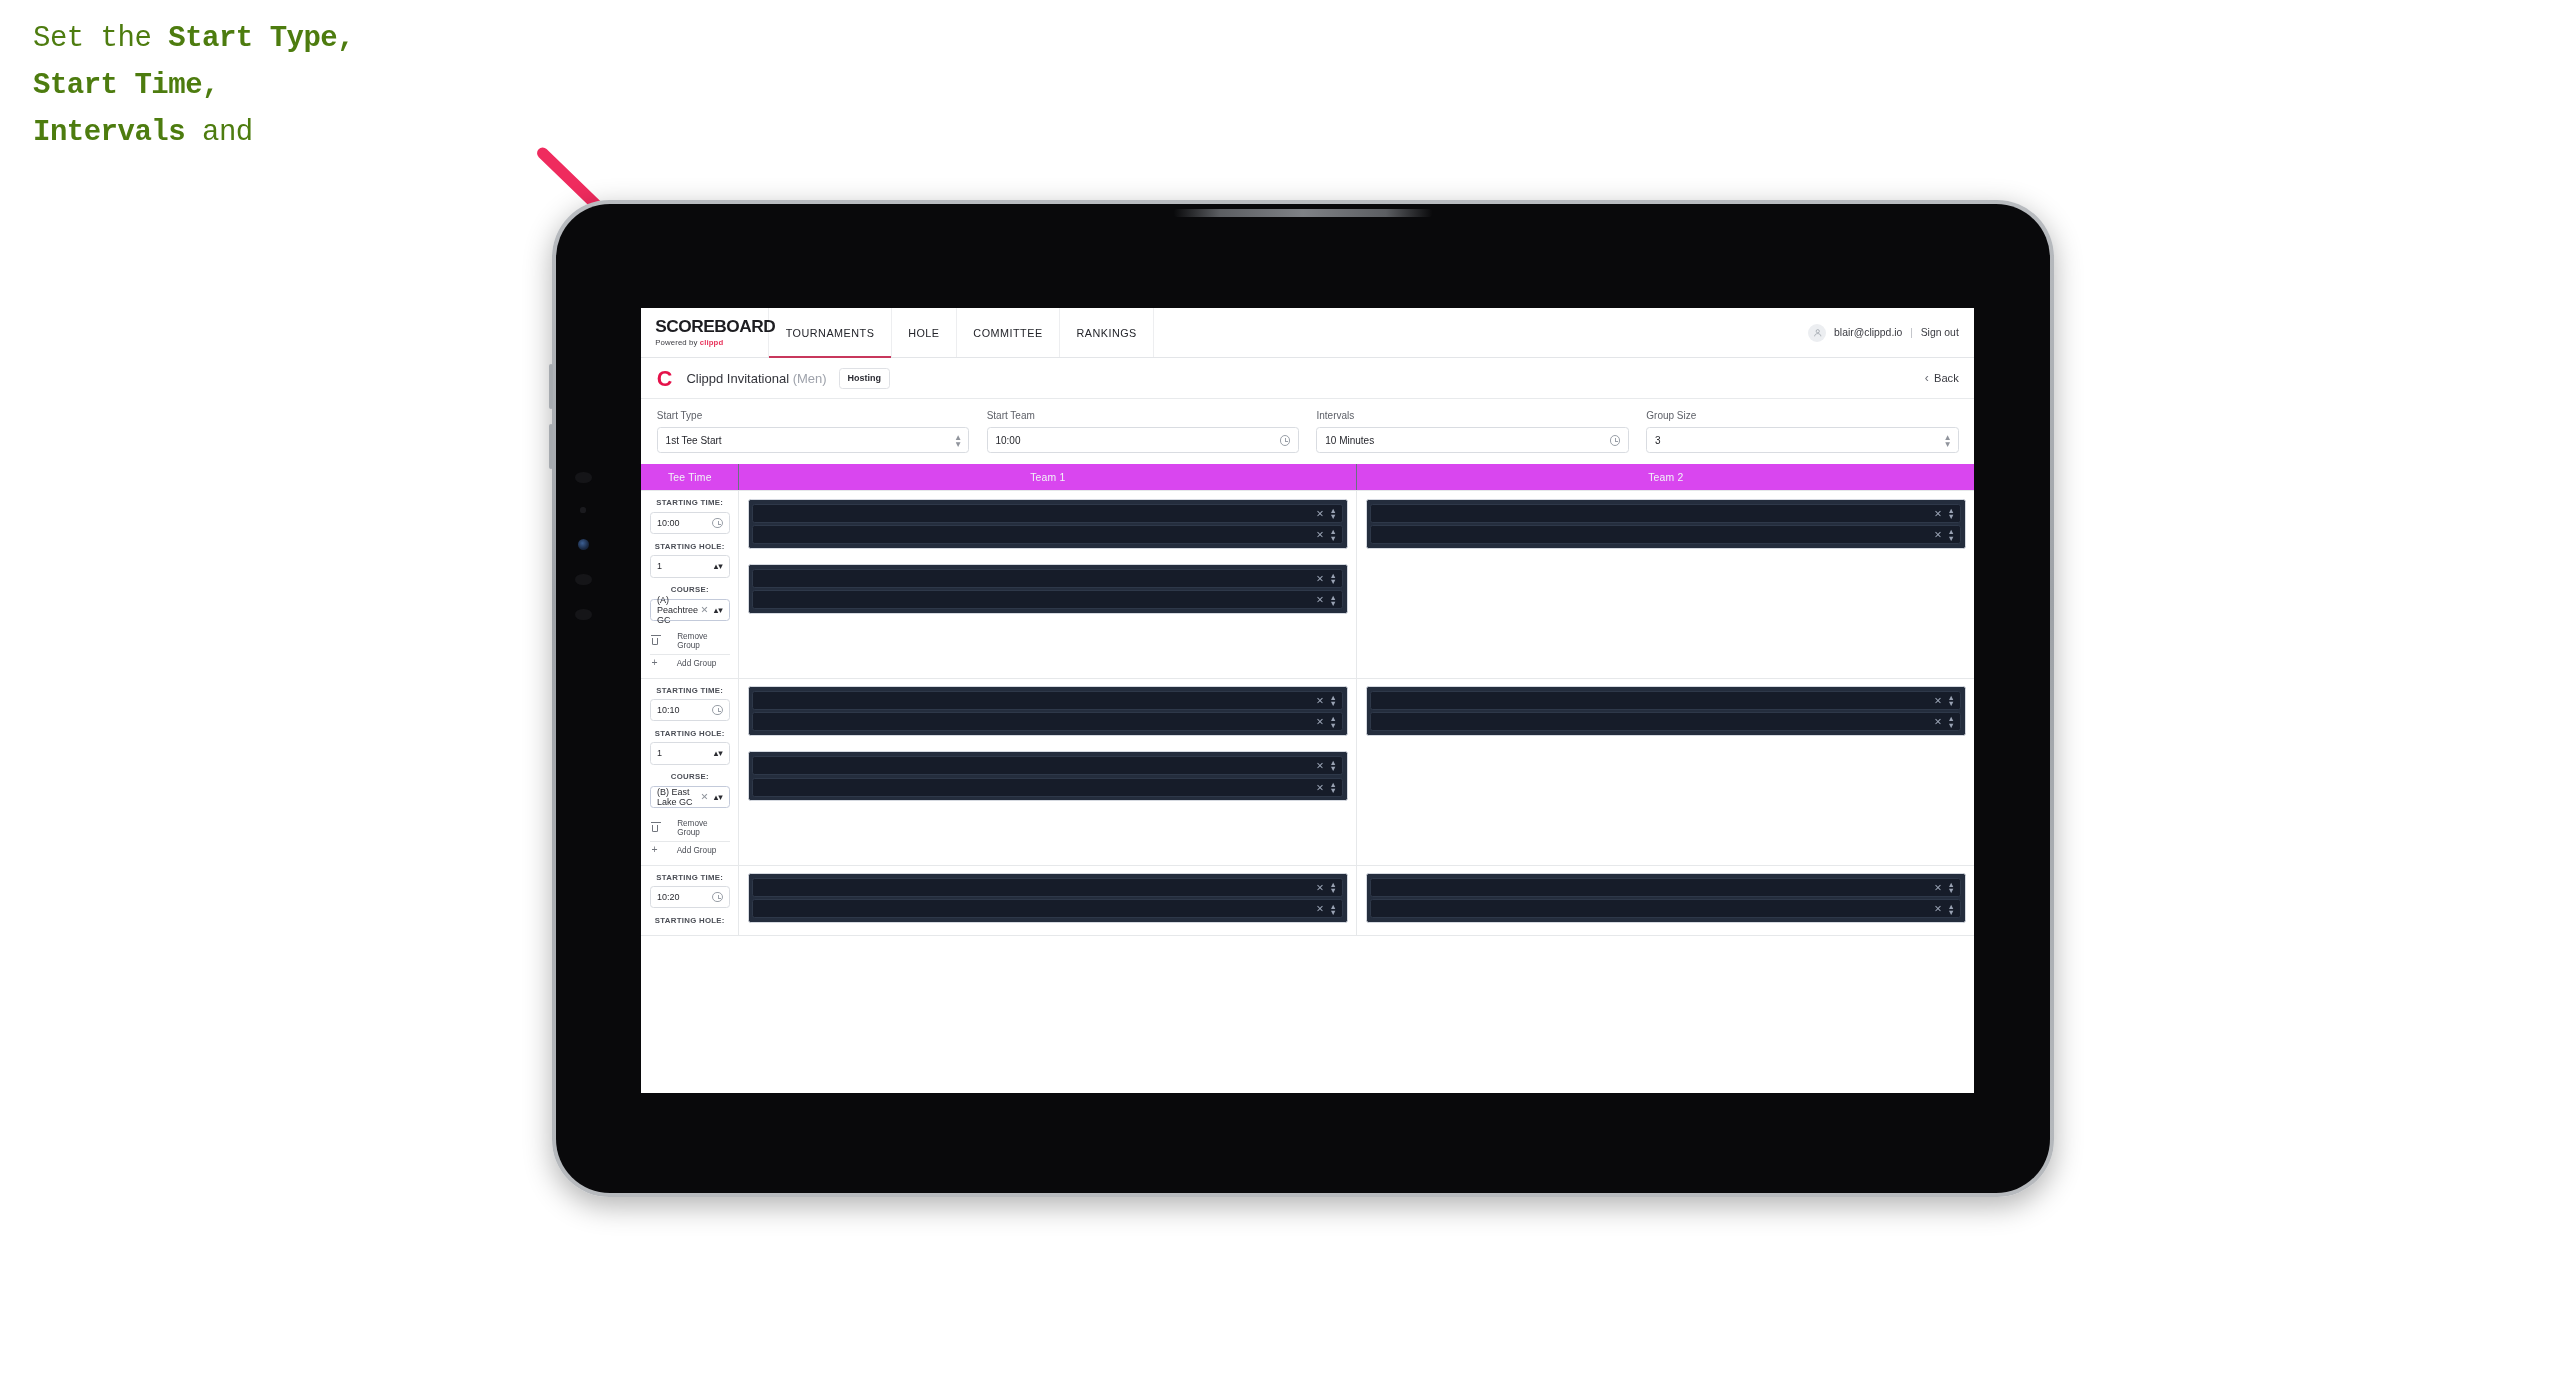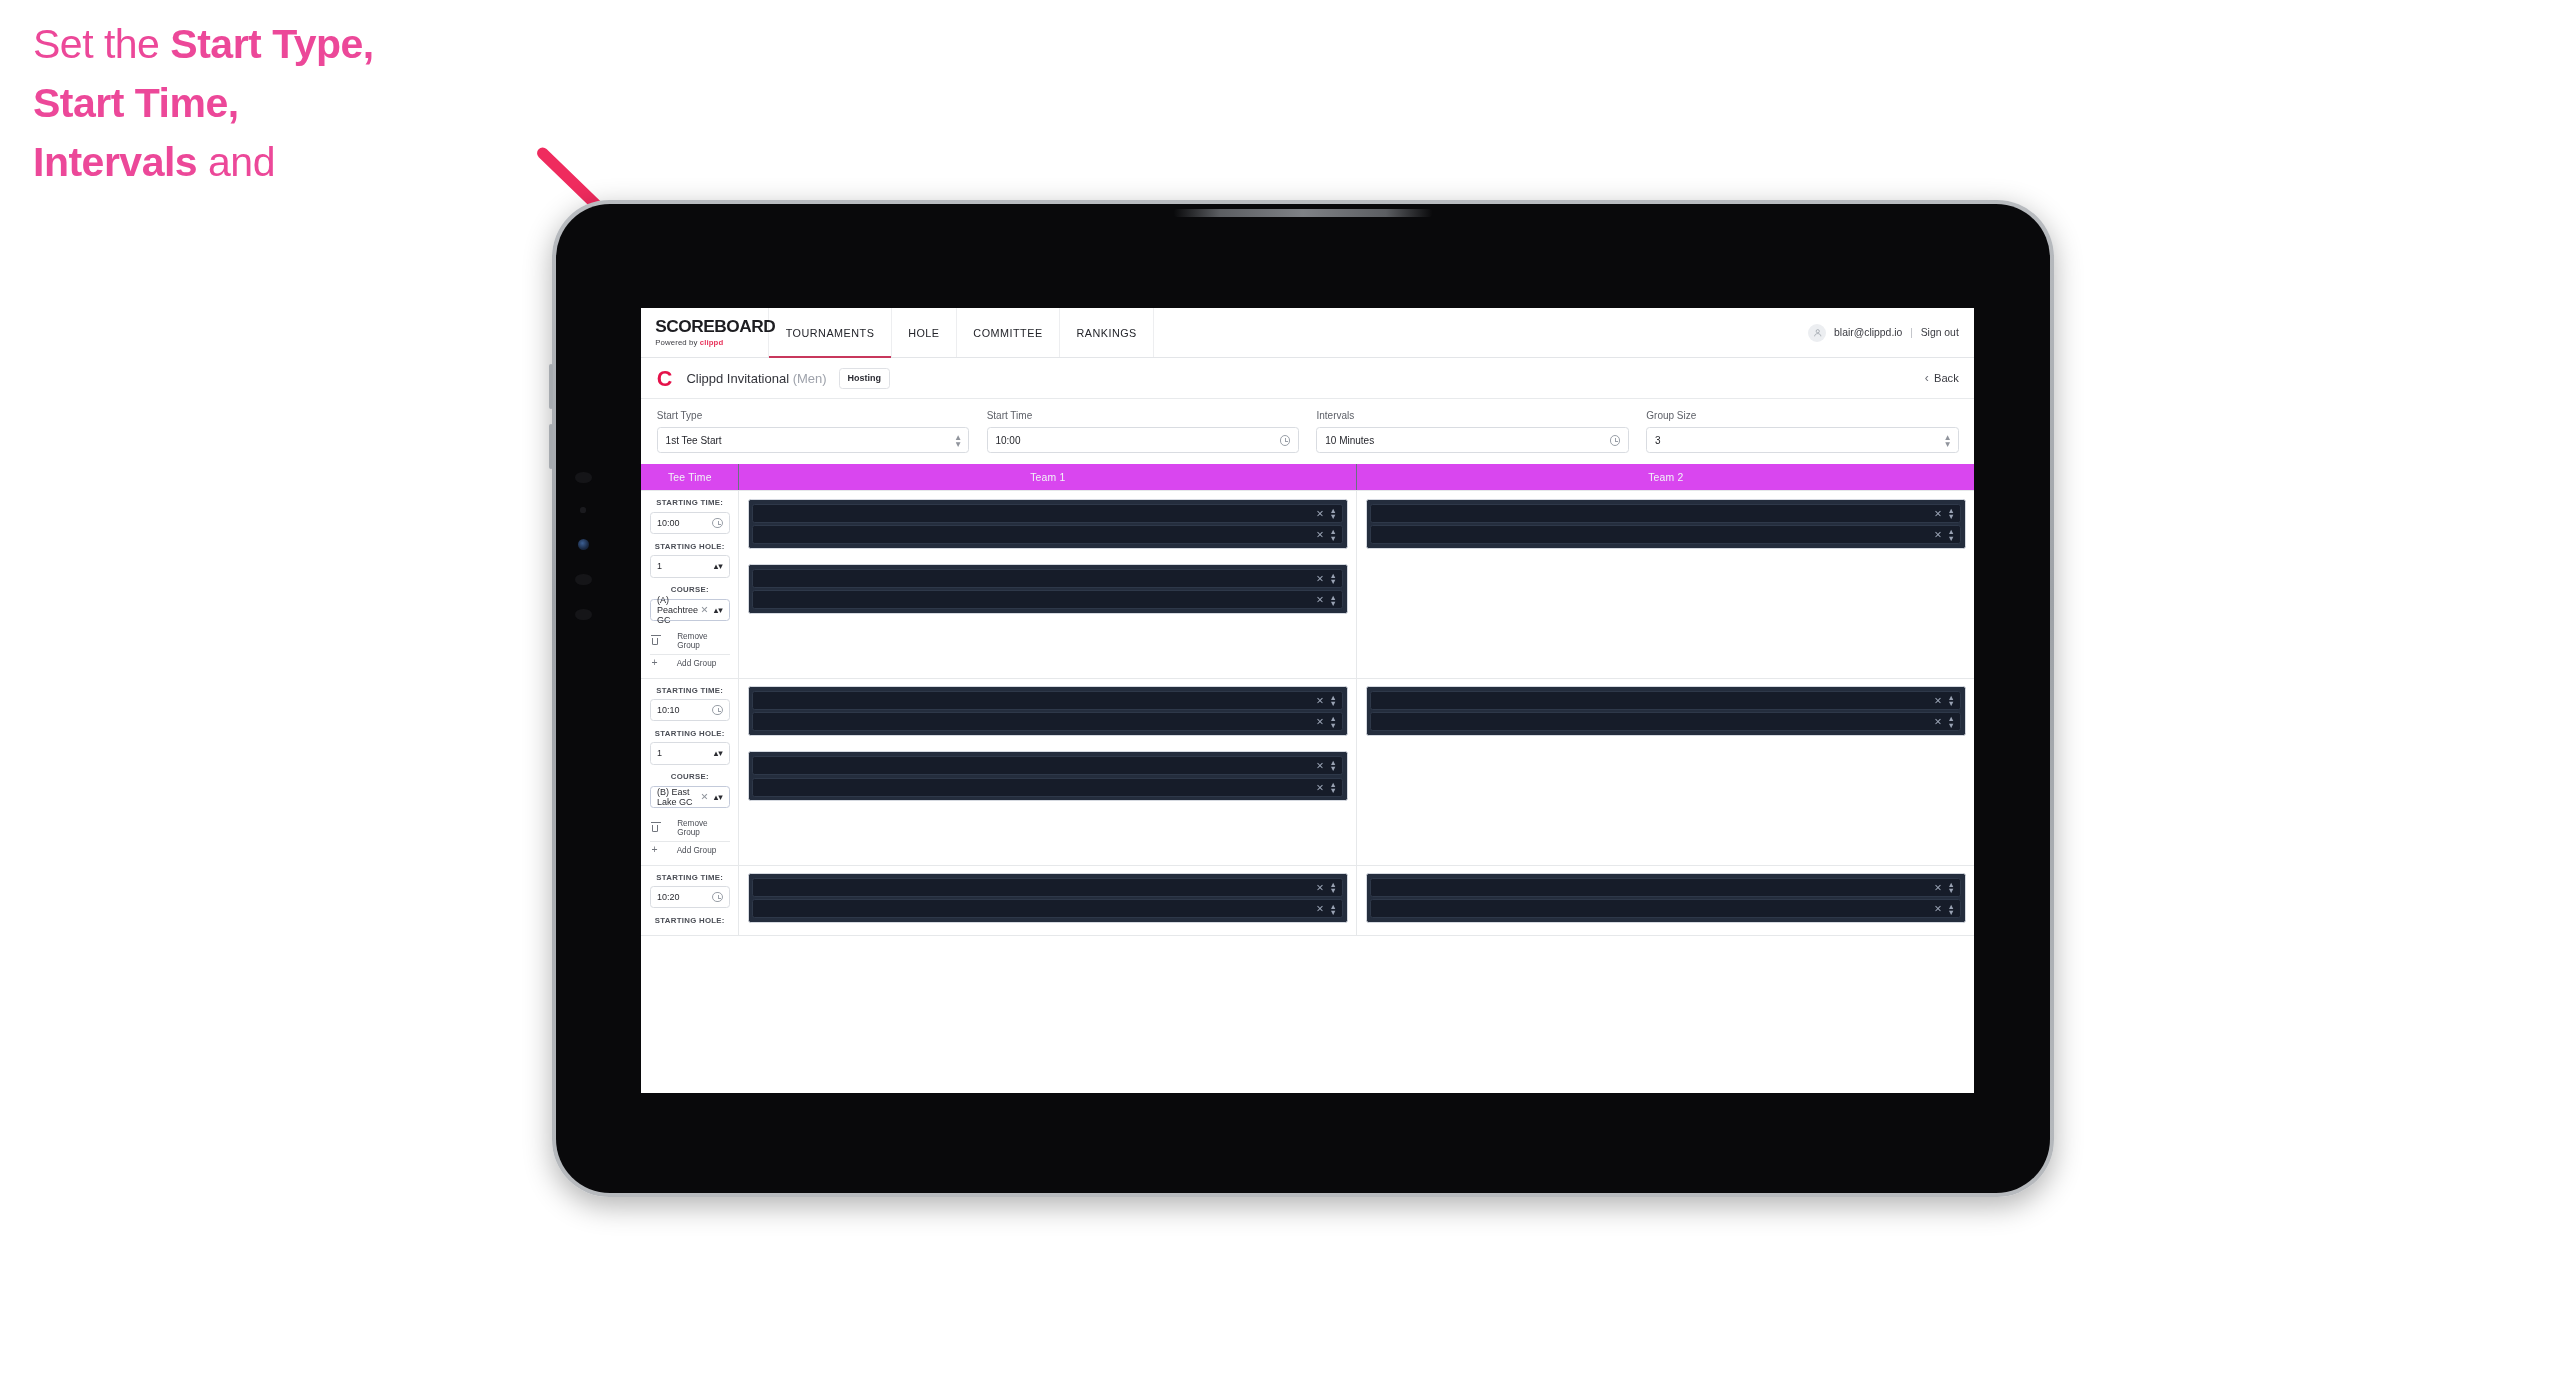--- a/index.html
+++ b/index.html
@@ -7,22 +7,22 @@
     width: 2576px; height: 1386px;
     background: #ffffff;
     font-family: "Liberation Sans", sans-serif;
     overflow: hidden;
   }
   #stage { position: relative; width: 2576px; height: 1386px; background: #fff; }
 
   
   .caption {
     position: absolute; left: 33px; top: 24px; width: 552px;
-    font-size: 41px; line-height: 1.02; letter-spacing: -0.5px;
-    color: #ec4899; font-weight: 400;
+    font-size: 29px; line-height: 1.02; letter-spacing: -0.5px;
+    color: #4d7c0f; font-weight: 400; font-family: Liberation Mono, monospace;
   }
   .caption b { font-weight: 700; }
   .caption .ln { display: block; margin-bottom: 17.3px; white-space: nowrap; }
 
   
   .arrow-svg { position: absolute; left: 501px; top: 129px; width: 380px; height: 345px; pointer-events: none; }
 
   
   .tablet {
     position: absolute; left: 552px; top: 200px;
@@ -221,21 +221,21 @@
             <div class="ctl-label">Start Type</div>
             <div class="field">
               <span class="val">1st Tee Start</span>
               <span class="stepper">
                   <span>▴</span>
                   <span>▾</span>
                 </span>
             </div>
           </div>
           <div class="ctl">
-            <div class="ctl-label">Start Time</div>
+            <div class="ctl-label">Start Team</div>
             <div class="field">
               <span class="val">10:00</span>
               <span class="clock-ic"></span>
             </div>
           </div>
           <div class="ctl">
             <div class="ctl-label">Intervals</div>
             <div class="field">
               <span class="val">10 Minutes</span>
               <span class="clock-ic"></span>

